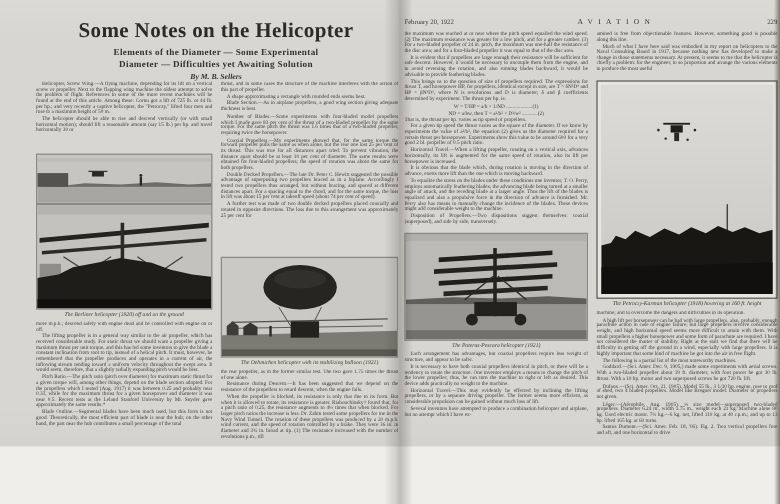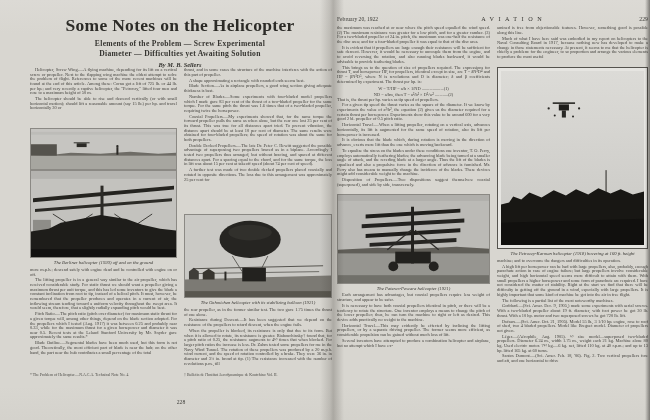--- a/index.html
+++ b/index.html
@@ -4,21 +4,21 @@
 <style>
   * { box-sizing: border-box; }
   html, body { margin: 0; padding: 0; }
   body {
     width: 650px; height: 420px; overflow: hidden;
     background: #efeeea;
     font-family: "Liberation Serif", "DejaVu Serif", serif;
   }
   .spread { position: relative; width: 650px; height: 420px; overflow: hidden; }
   .page {
-    position: absolute; top: 0; height: 420px;
+    position: absolute; top: 0; height: 372px;
     background: linear-gradient(180deg, #dcdad5 0%, #d8d6d0 8%, #d8d6d0 92%, #d4d2cc 100%);
     overflow: hidden; color: #3d3c38;
   }
   .page-left  { left: 0; width: 332px; }
   .page-right { left: 332px; width: 318px; }
   .gutter {
     position: absolute; left: 320px; top: 0; width: 24px; height: 420px; z-index: 6;
     background: linear-gradient(90deg, rgba(50,46,40,0) 0%, rgba(50,46,40,0.16) 42%, rgba(50,46,40,0.26) 55%, rgba(50,46,40,0) 100%);
     pointer-events: none;
   }
@@ -93,21 +93,21 @@
 </head>
 <body>
 
 <div class="spread">
 
   <div class="page page-left">
 
     <div class="masthead">
       <div class="article-title">Some Notes on the Helicopter</div>
       <div class="subtitle">
-        <div>Elements of the Problem — Screw Experimental</div>
+        <div>Elements of the Diameter — Some Experimental</div>
         <div>Diameter — Difficulties yet Awaiting Solution</div>
       </div>
       <div class="byline">By M. B. Sellers</div>
     </div>
 
     <div class="columns columns-left">
 
       <div class="col colL1">
         <div class="txt block-h58">
           <p>Helicopter, Screw Wing.—A flying machine, depending for its lift on a vertical screw or propeller. Next to the flapping wing machine the oldest attempt to solve the problem of flight. References to some of the more recent machines will be found at the end of this article. Among these: Cornu got a lift of 725 lb. or 44 lb. per hp.; and very recently a captive helicopter, the "Petroczy," lifted four men and rose to a maximum height of 50 m.</p>

